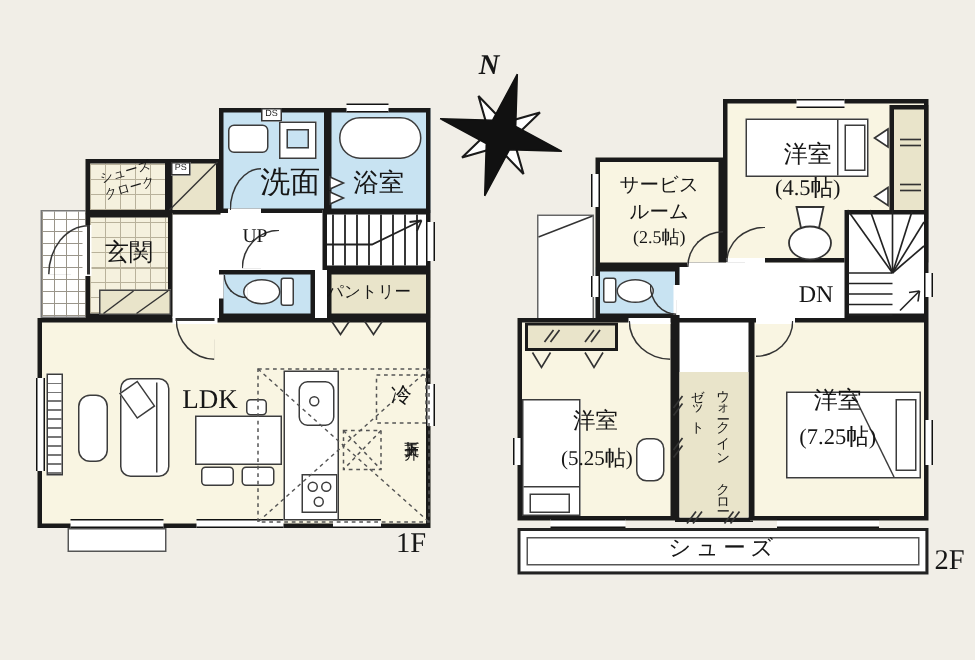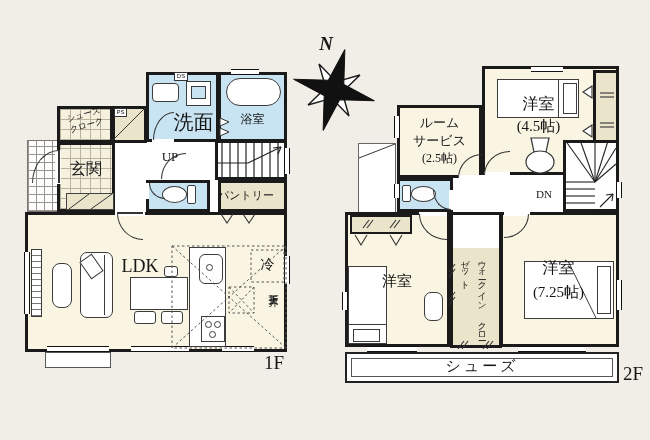--- a/index.html
+++ b/index.html
@@ -242,42 +242,43 @@
 
     <g fill="#fff" stroke="#333" stroke-width="1.2">
       <polygon points="531,138 549,138 546,152 534,152"></polygon>
       <ellipse cx="540" cy="162" rx="14" ry="11"></ellipse>
     </g>
   </svg>
 
   <div class="lab" style="left:308px;top:34px;width:36px;font-size:19px;font-style:italic;font-weight:bold"><span>N</span></div>
 
   <div class="lab" style="left:157px;top:111px;width:73px;font-size:20px"><span>洗面</span></div>
-  <div class="lab" style="left:218px;top:113px;width:69px;font-size:12px"><span>浴室</span></div>
+  <div class="lab" style="left:218px;top:113px;width:69px;font-size:17px"><span>浴室</span></div>
   <div class="lab" style="left:58px;top:109px;width:54px;font-size:8.5px;transform:rotate(-16deg);line-height:1.25">
     <div>シューズ</div>
     <div>クローク</div>
   </div>
   <div class="lab" style="left:57px;top:160px;width:58px;font-size:16px"><span>玄関</span></div>
   <div class="lab" style="left:150px;top:150px;width:40px;font-size:13px"><span>UP</span></div>
   <div class="lab" style="left:218px;top:189px;width:49px;font-size:11px"><span>パントリー</span></div>
   <div class="lab" style="left:95px;top:257px;width:90px;font-size:18px"><span>LDK</span></div>
   <div class="lab" style="left:251px;top:257px;width:33px;font-size:14px"><span>冷</span></div>
   <div class="vtext" style="left:266px;top:286px;font-size:10px;height:66px"><span>折下天井</span></div>
   <div class="lab" style="left:252px;top:353px;width:44px;font-size:19px"><span>1F</span></div>
 
   <div class="lab" style="left:397px;top:114px;width:85px;font-size:13px;line-height:1.4">
+    <div>サービス</div>
     <div>ルーム</div>
-    <div>サービス</div>
   </div>
   <div class="lab" style="left:397px;top:152px;width:85px;font-size:12px"><span>(2.5帖)</span></div>
   <div class="lab" style="left:482px;top:95px;width:113px;font-size:16px"><span>洋室</span></div>
   <div class="lab" style="left:482px;top:118px;width:113px;font-size:15px"><span>(4.5帖)</span></div>
-  <div class="lab" style="left:524px;top:188px;width:40px;font-size:11px"><span>DN</span></div>
+  <div class="lab" style="left:524px;top:188px;width:40px;font-size:16px"><span>DN</span></div>
   <div class="lab" style="left:345px;top:273px;width:104px;font-size:15px"><span>洋室</span></div>
+  <div class="lab" style="left:345px;top:299px;width:106px;font-size:14px"><span>(5.25帖)</span></div>
   <div class="vtext" style="left:456px;top:254px;height:92px;font-size:9px;letter-spacing:0;line-height:1.9">
     <span>ウォークイン</span>
     <span>クローゼット</span>
   </div>
   <div class="lab" style="left:500px;top:259px;width:117px;font-size:16px"><span>洋室</span></div>
   <div class="lab" style="left:500px;top:284px;width:117px;font-size:15px"><span>(7.25帖)</span></div>
   <div class="lab" style="left:345px;top:358px;width:274px;font-size:15px;letter-spacing:3px"><span>シューズ</span></div>
   <div class="lab" style="left:616px;top:364px;width:34px;font-size:19px"><span>2F</span></div>
 
 </div>

